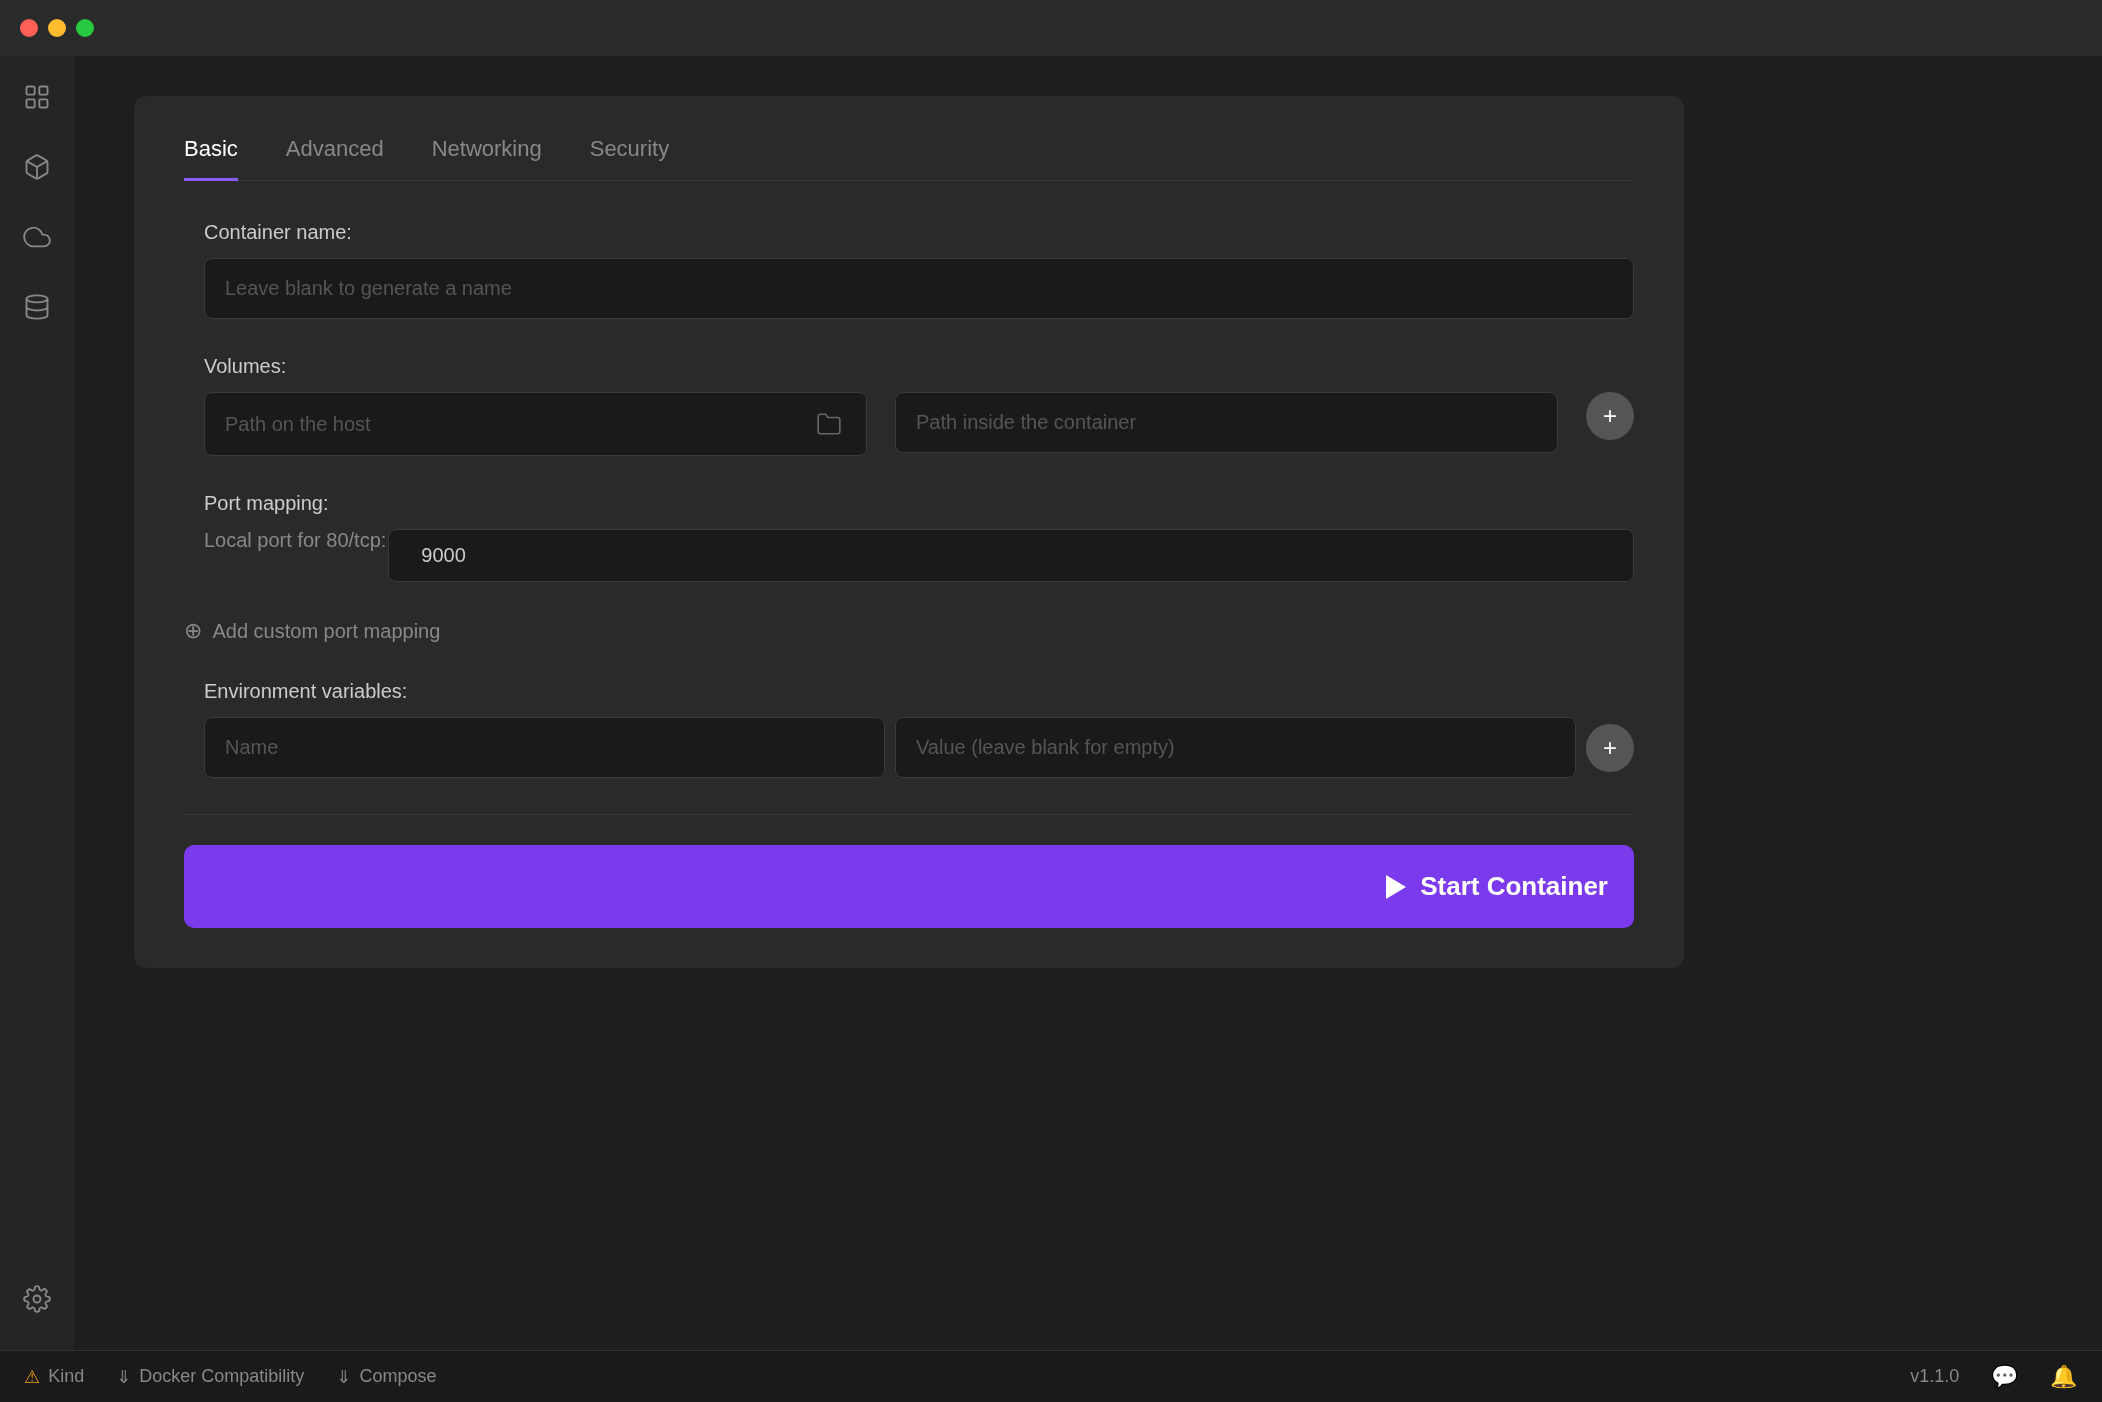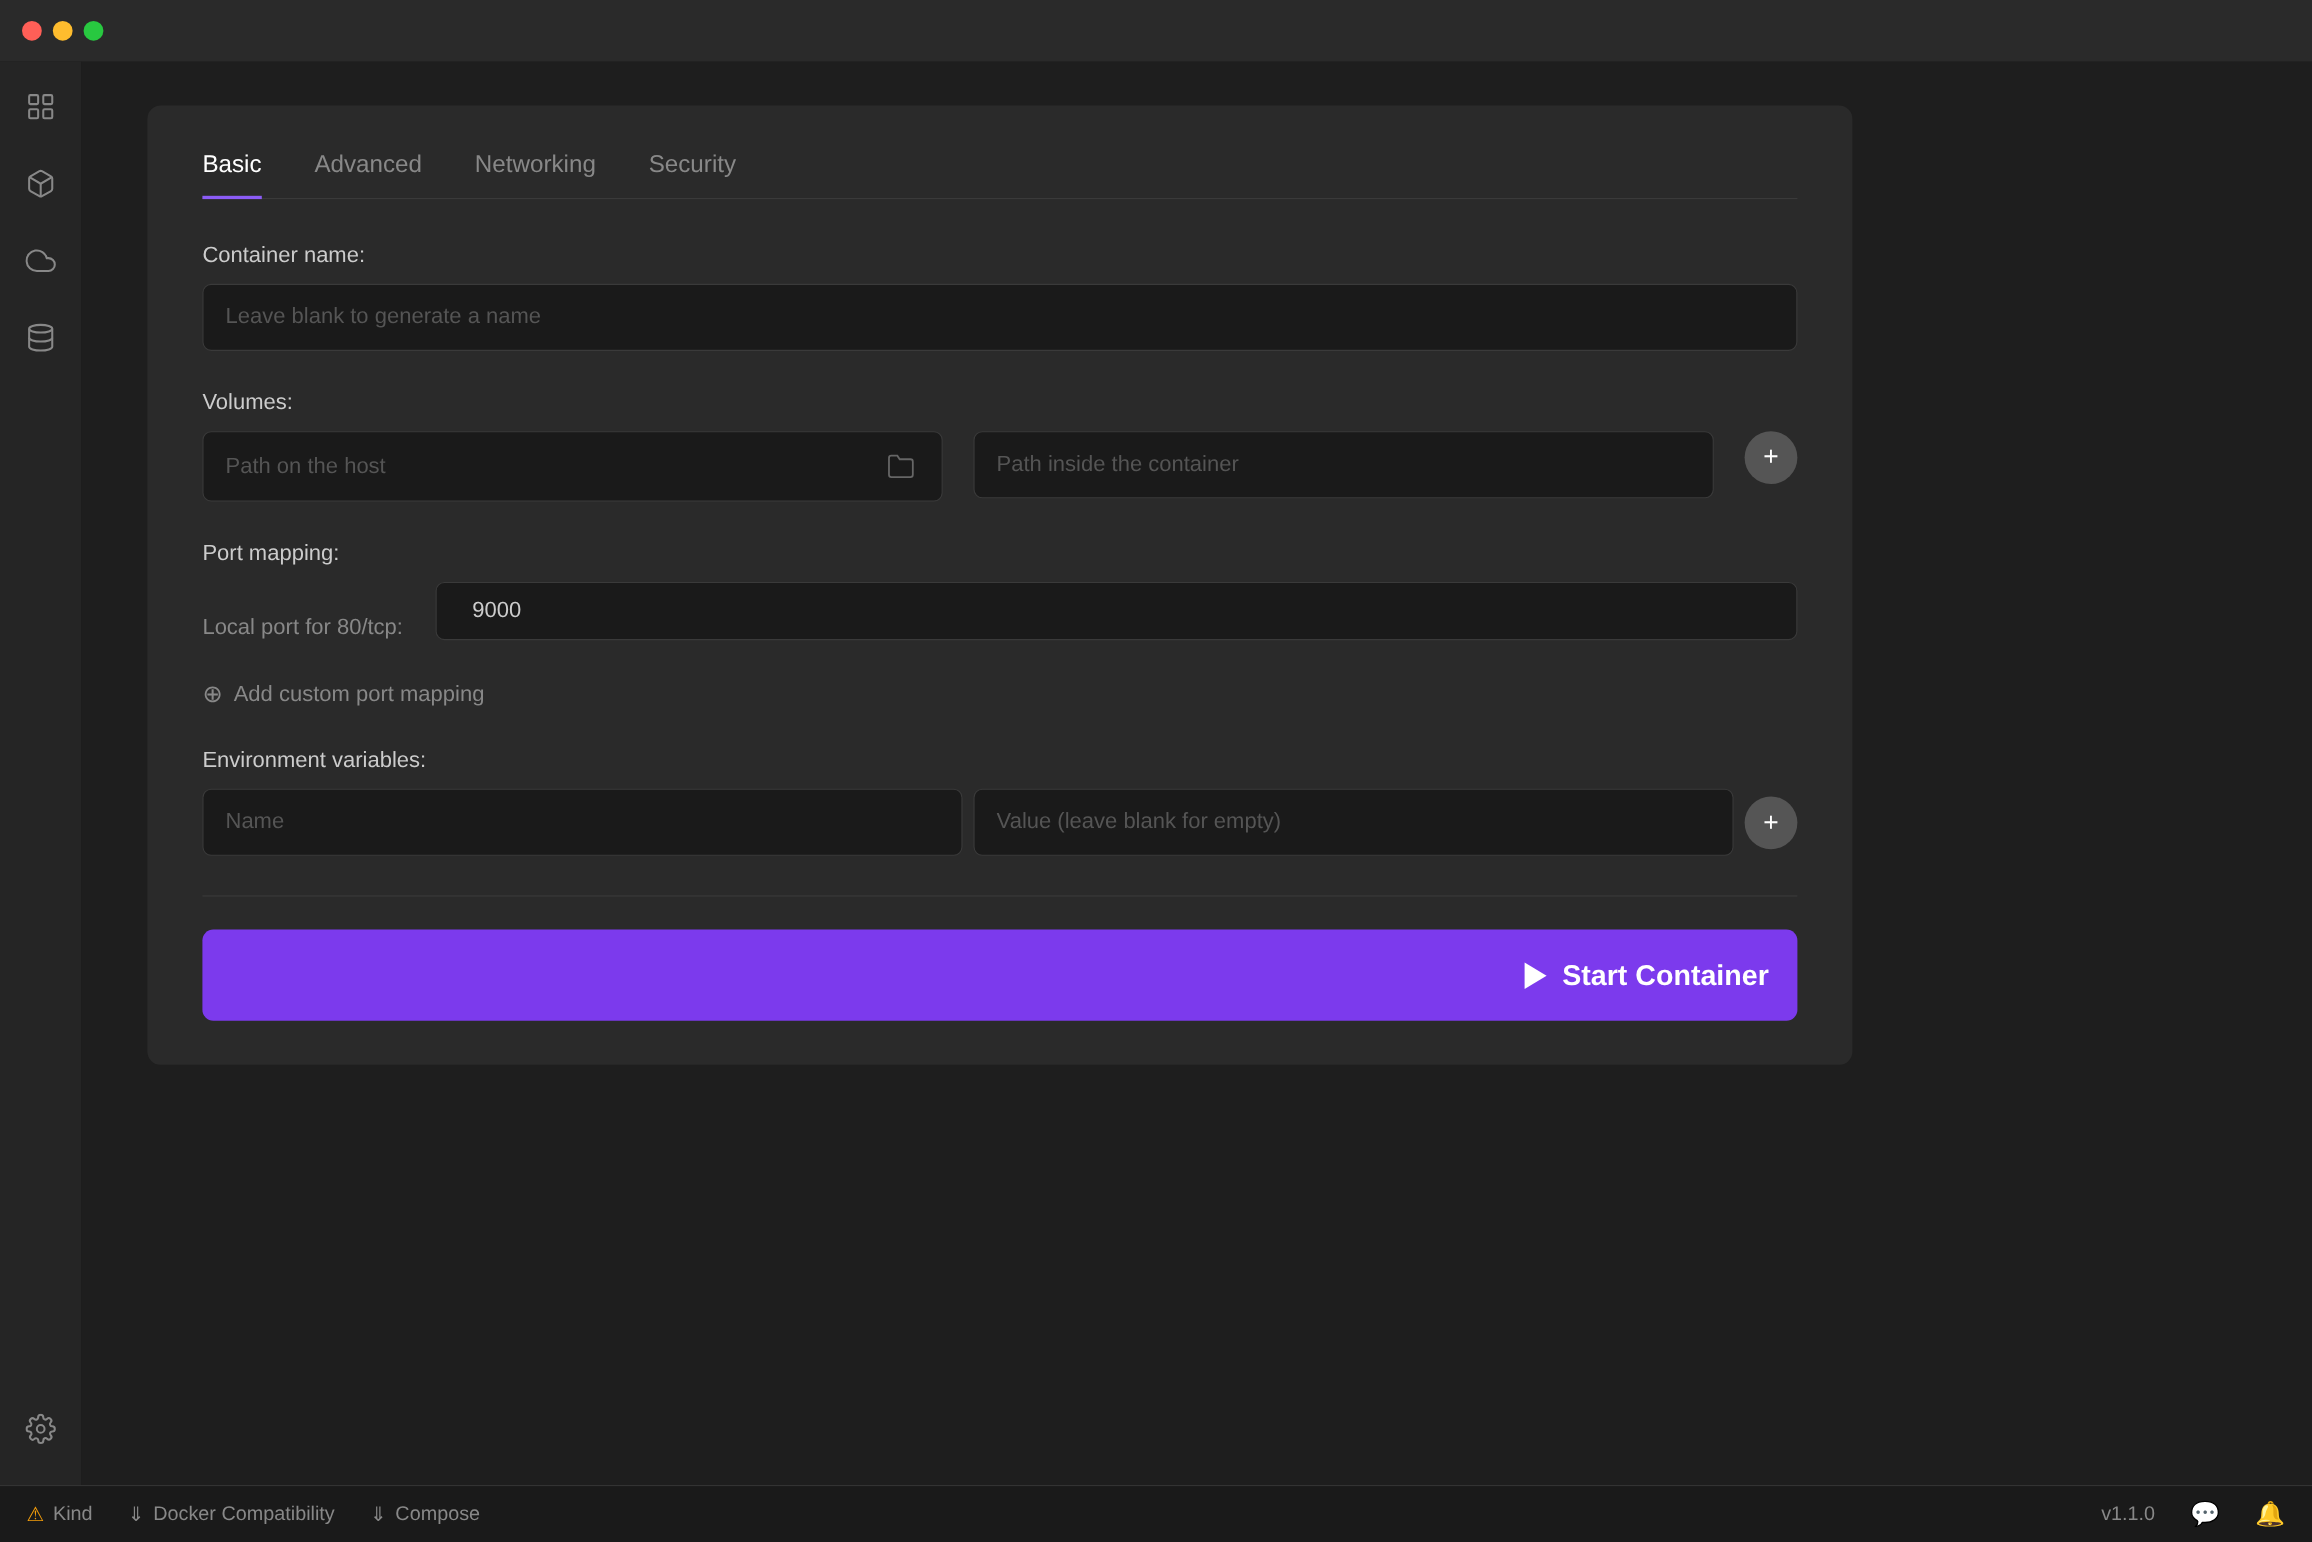--- a/index.html
+++ b/index.html
@@ -120,20 +120,21 @@
     }
 
     
     .form-label {
       font-size: 20px;
       color: #ccc;
       margin-bottom: 14px;
     }
     .form-section {
       margin-bottom: 36px;
+      margin-left: 20px;
     }
 
     
     .input-field {
       width: 100%;
       background: #1a1a1a;
       border: 1px solid #3a3a3a;
       border-radius: 8px;
       color: #888;
       font-size: 20px;
@@ -198,22 +199,22 @@
       align-items: center;
       justify-content: center;
       color: #fff;
       font-size: 24px;
       flex-shrink: 0;
     }
 
     
     .port-mapping-row {
       display: flex;
-      align-items: flex-end;
-      gap: 30px;
+      align-items: flex-start;
+      gap: 2px;
       margin-bottom: 16px;
     }
     .port-label {
       font-size: 20px;
       color: #888;
       white-space: nowrap;
     }
     .port-input {
       background: #1a1a1a;
       border: 1px solid #3a3a3a;

